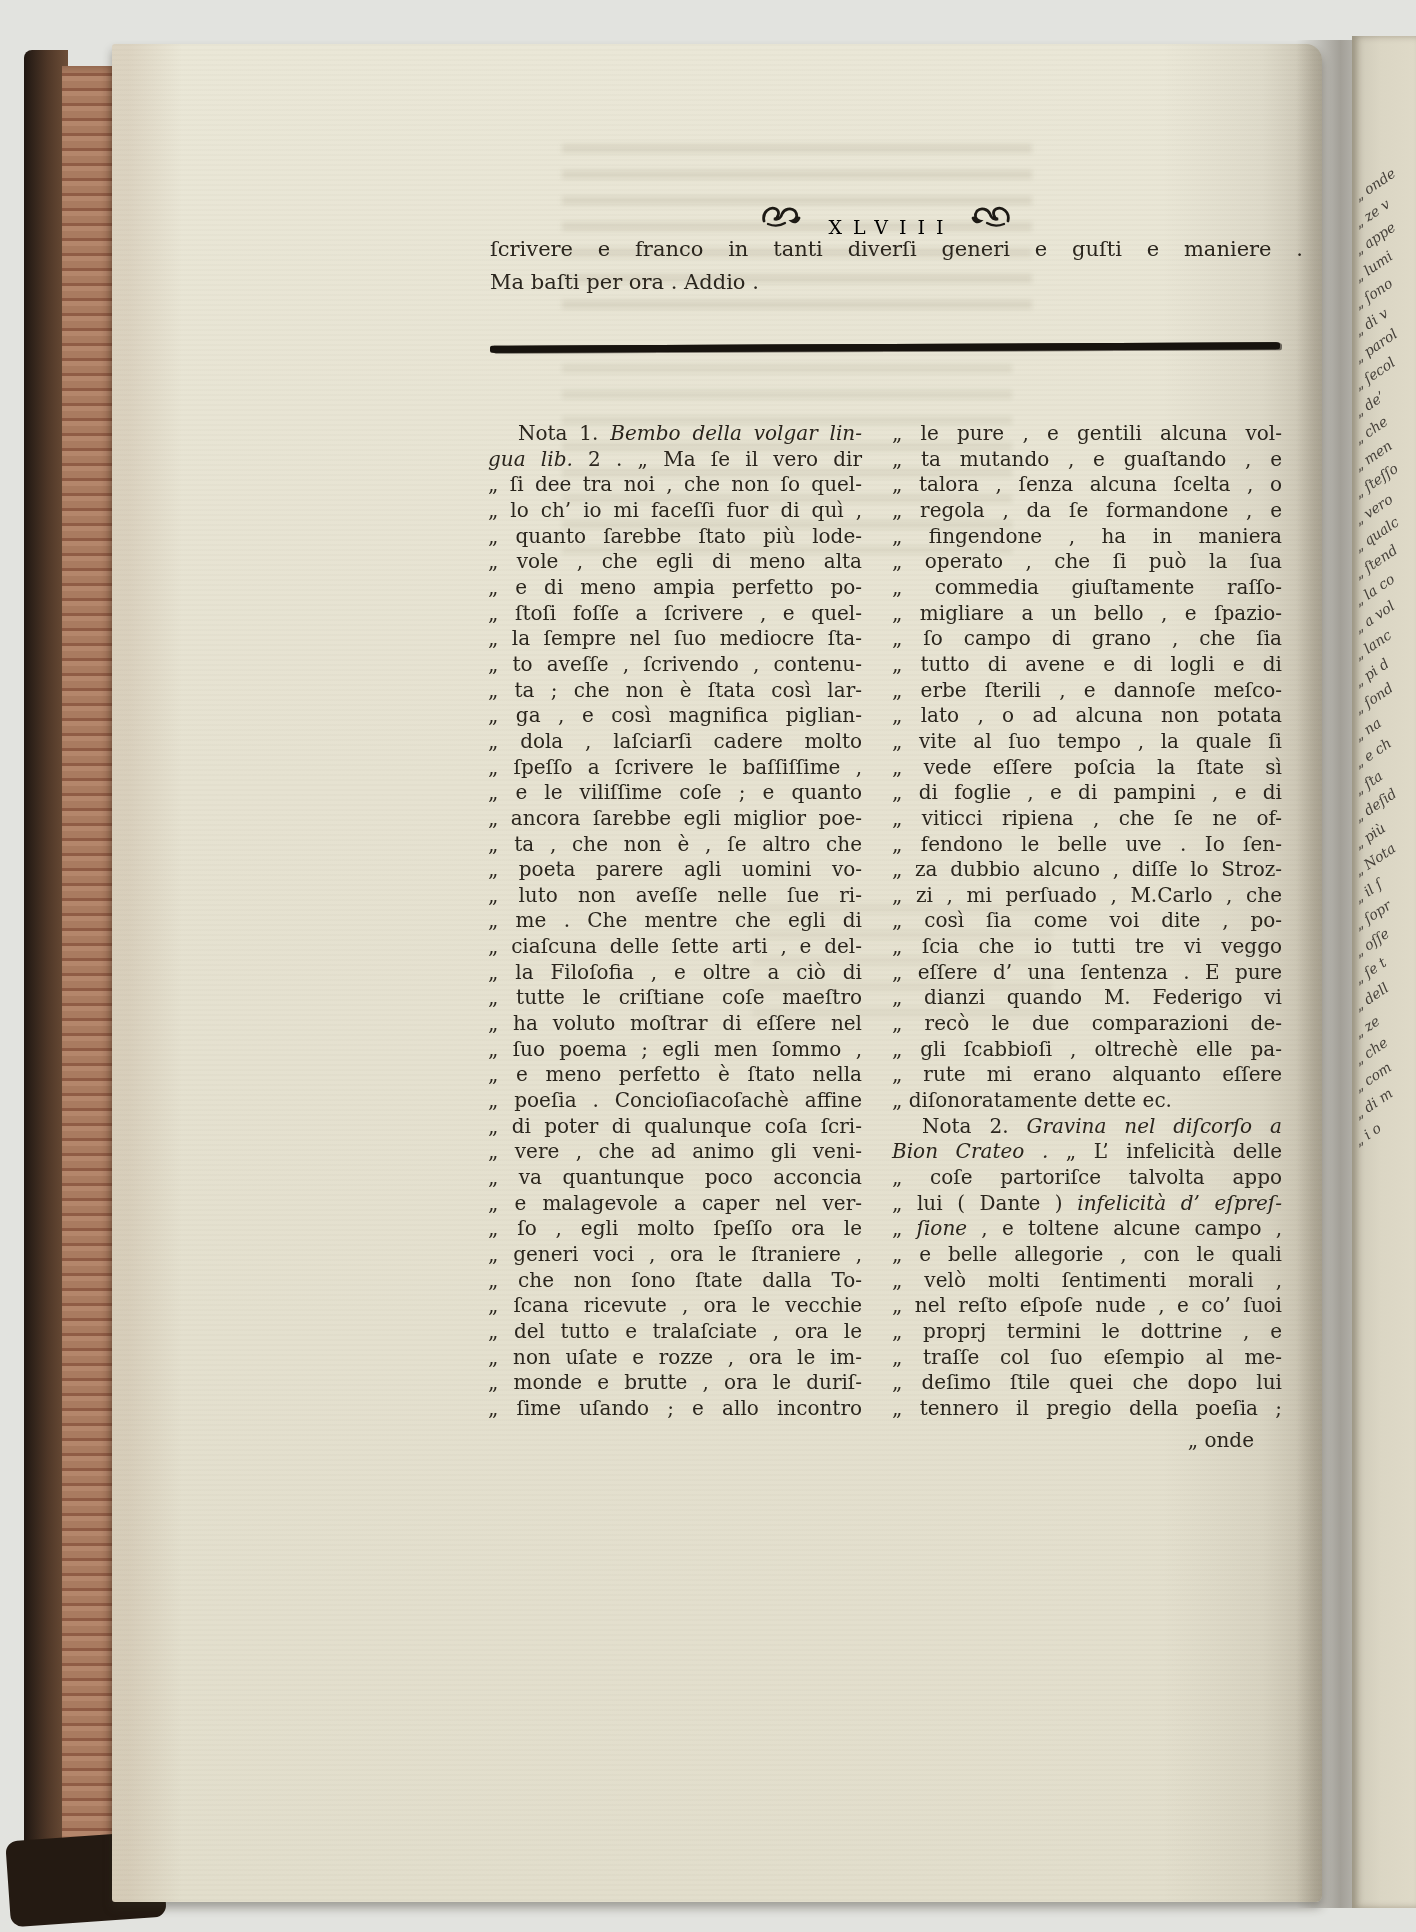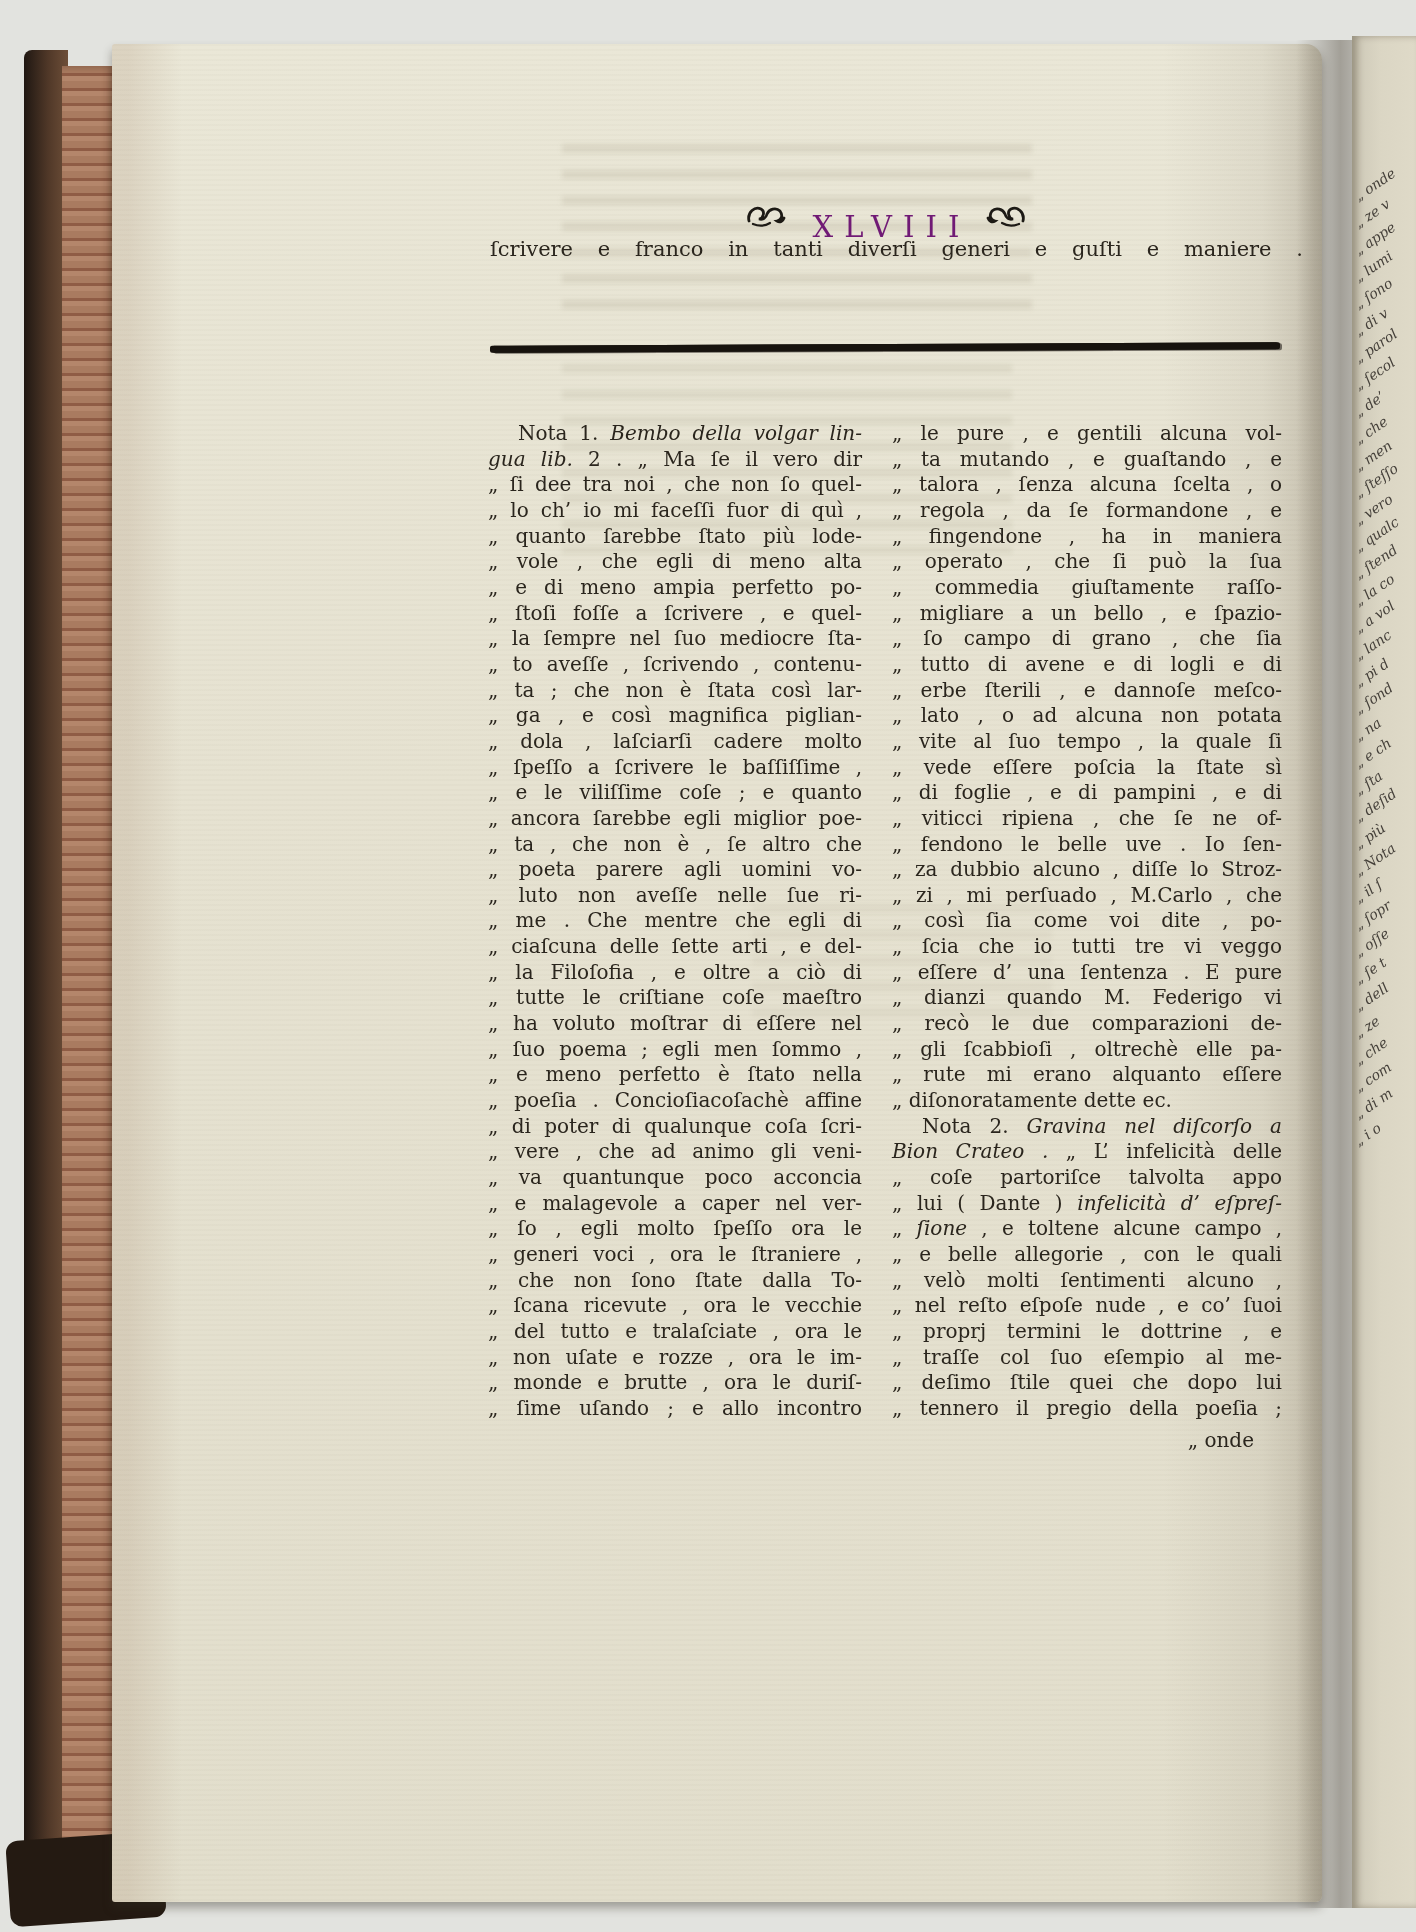--- a/index.html
+++ b/index.html
@@ -28,21 +28,21 @@
         box-shadow:inset 5px 0 7px rgba(60,50,30,.35);}
   .frags{position:absolute;left:1360px;top:188px;width:56px;}
   .frag{height:27px;white-space:nowrap;transform:rotate(-34deg);transform-origin:0 60%;
         font-style:italic;font-size:14px;color:#45403a;}
   
   .ghost{position:absolute;filter:blur(2.5px);
         background:repeating-linear-gradient(180deg, rgba(110,100,70,.11) 0 9px, rgba(110,100,70,0) 9px 26px);}
   
   .pagenum-row{position:absolute;left:490px;top:196px;width:792px;height:38px;
         display:flex;align-items:center;justify-content:center;gap:16px;}
-  .pagenum{font-size:29px;letter-spacing:11px;text-indent:11px;color:#701a75;margin-top:24px;}
+  .pagenum{font-size:19px;letter-spacing:11px;text-indent:11px;color:#000000;margin-top:24px;}
   .orn{flex:0 0 auto;}
   .orn.flip{transform:scaleX(-1);}
   .intro{position:absolute;left:490px;top:233px;width:813px;font-size:21px;line-height:33px;}
   .rule{position:absolute;left:492px;top:344px;width:788px;height:7px;background:#17130e;
         transform:rotate(-.25deg);border-radius:2px;
         box-shadow:-2px 0 0 #17130e, 2px 1px 0 rgba(23,19,14,.55);}
   .col{position:absolute;top:393px;font-size:20px;line-height:25.66px;margin-top:28px;}
   .col.left{left:488px;width:374px;}
   .col.right{left:892px;width:390px;}
   .line{text-align:justify;text-align-last:justify;}
@@ -73,20 +73,21 @@
     </svg>
     <span class="pagenum">XLVIII</span>
     <svg class="orn flip" width="40" height="26" viewBox="0 0 40 26">
       <path d="M3 19 C1 10 9 4 15 7 C19 9 18 16 13 17 C17 18 20 16 21 12 C23 7 30 5 34 9 C37 13 36 18 31 19 C34 21 37 19 38 16" fill="none" stroke="#1d1a15" stroke-width="2.8" stroke-linecap="round"></path>
       <path d="M7 22 C12 24 19 24 24 21" fill="none" stroke="#1d1a15" stroke-width="2.2" stroke-linecap="round"></path>
     </svg>
   </div>
 
   <div class="intro" id="intro">
       <div class="line"><span>ſcrivere e franco in tanti diverſi generi e guſti e maniere .</span></div>
+      <div class="line align-left"><span>Ma baſti per ora . Addio .</span></div>
     </div>
 
   <div class="rule"></div>
 
   <div class="col left" id="col-left">
       <div class="line indent"><span>Nota 1. </span><span class="it">Bembo della volgar lin-</span></div>
       <div class="line"><span class="it">gua lib.</span><span> 2 . „ Ma ſe il vero dir</span></div>
       <div class="line"><span>„ ſi dee tra noi , che non ſo quel-</span></div>
       <div class="line"><span>„ lo ch’ io mi faceſſi fuor di quì ,</span></div>
       <div class="line"><span>„ quanto ſarebbe ſtato più lode-</span></div>
@@ -152,21 +153,21 @@
       <div class="line"><span>„ recò le due comparazioni de-</span></div>
       <div class="line"><span>„ gli ſcabbioſi , oltrechè elle pa-</span></div>
       <div class="line"><span>„ rute mi erano alquanto eſſere</span></div>
       <div class="line align-left"><span>„ diſonoratamente dette ec.</span></div>
       <div class="line indent"><span>Nota 2. </span><span class="it">Gravina nel diſcorſo a</span></div>
       <div class="line"><span class="it">Bion Crateo .</span><span> „ L’ infelicità delle</span></div>
       <div class="line"><span>„ coſe partoriſce talvolta appo</span></div>
       <div class="line"><span>„ lui ( Dante ) </span><span class="it">infelicità d’ eſpreſ-</span></div>
       <div class="line"><span>„ </span><span class="it">ſione</span><span> , e toltene alcune campo ,</span></div>
       <div class="line"><span>„ e belle allegorie , con le quali</span></div>
-      <div class="line"><span>„ velò molti ſentimenti alcuno ,</span></div>
+      <div class="line"><span>„ velò molti ſentimenti morali ,</span></div>
       <div class="line"><span>„ nel reſto eſpoſe nude , e co’ ſuoi</span></div>
       <div class="line"><span>„ proprj termini le dottrine , e</span></div>
       <div class="line"><span>„ traſſe col ſuo eſempio al me-</span></div>
       <div class="line"><span>„ deſimo ſtile quei che dopo lui</span></div>
       <div class="line"><span>„ tennero il pregio della poeſia ;</span></div>
       <div class="line align-right catchword"><span>„ onde</span></div>
     </div>
 
   <div class="gutter"></div>
   <div class="sliver"></div>

